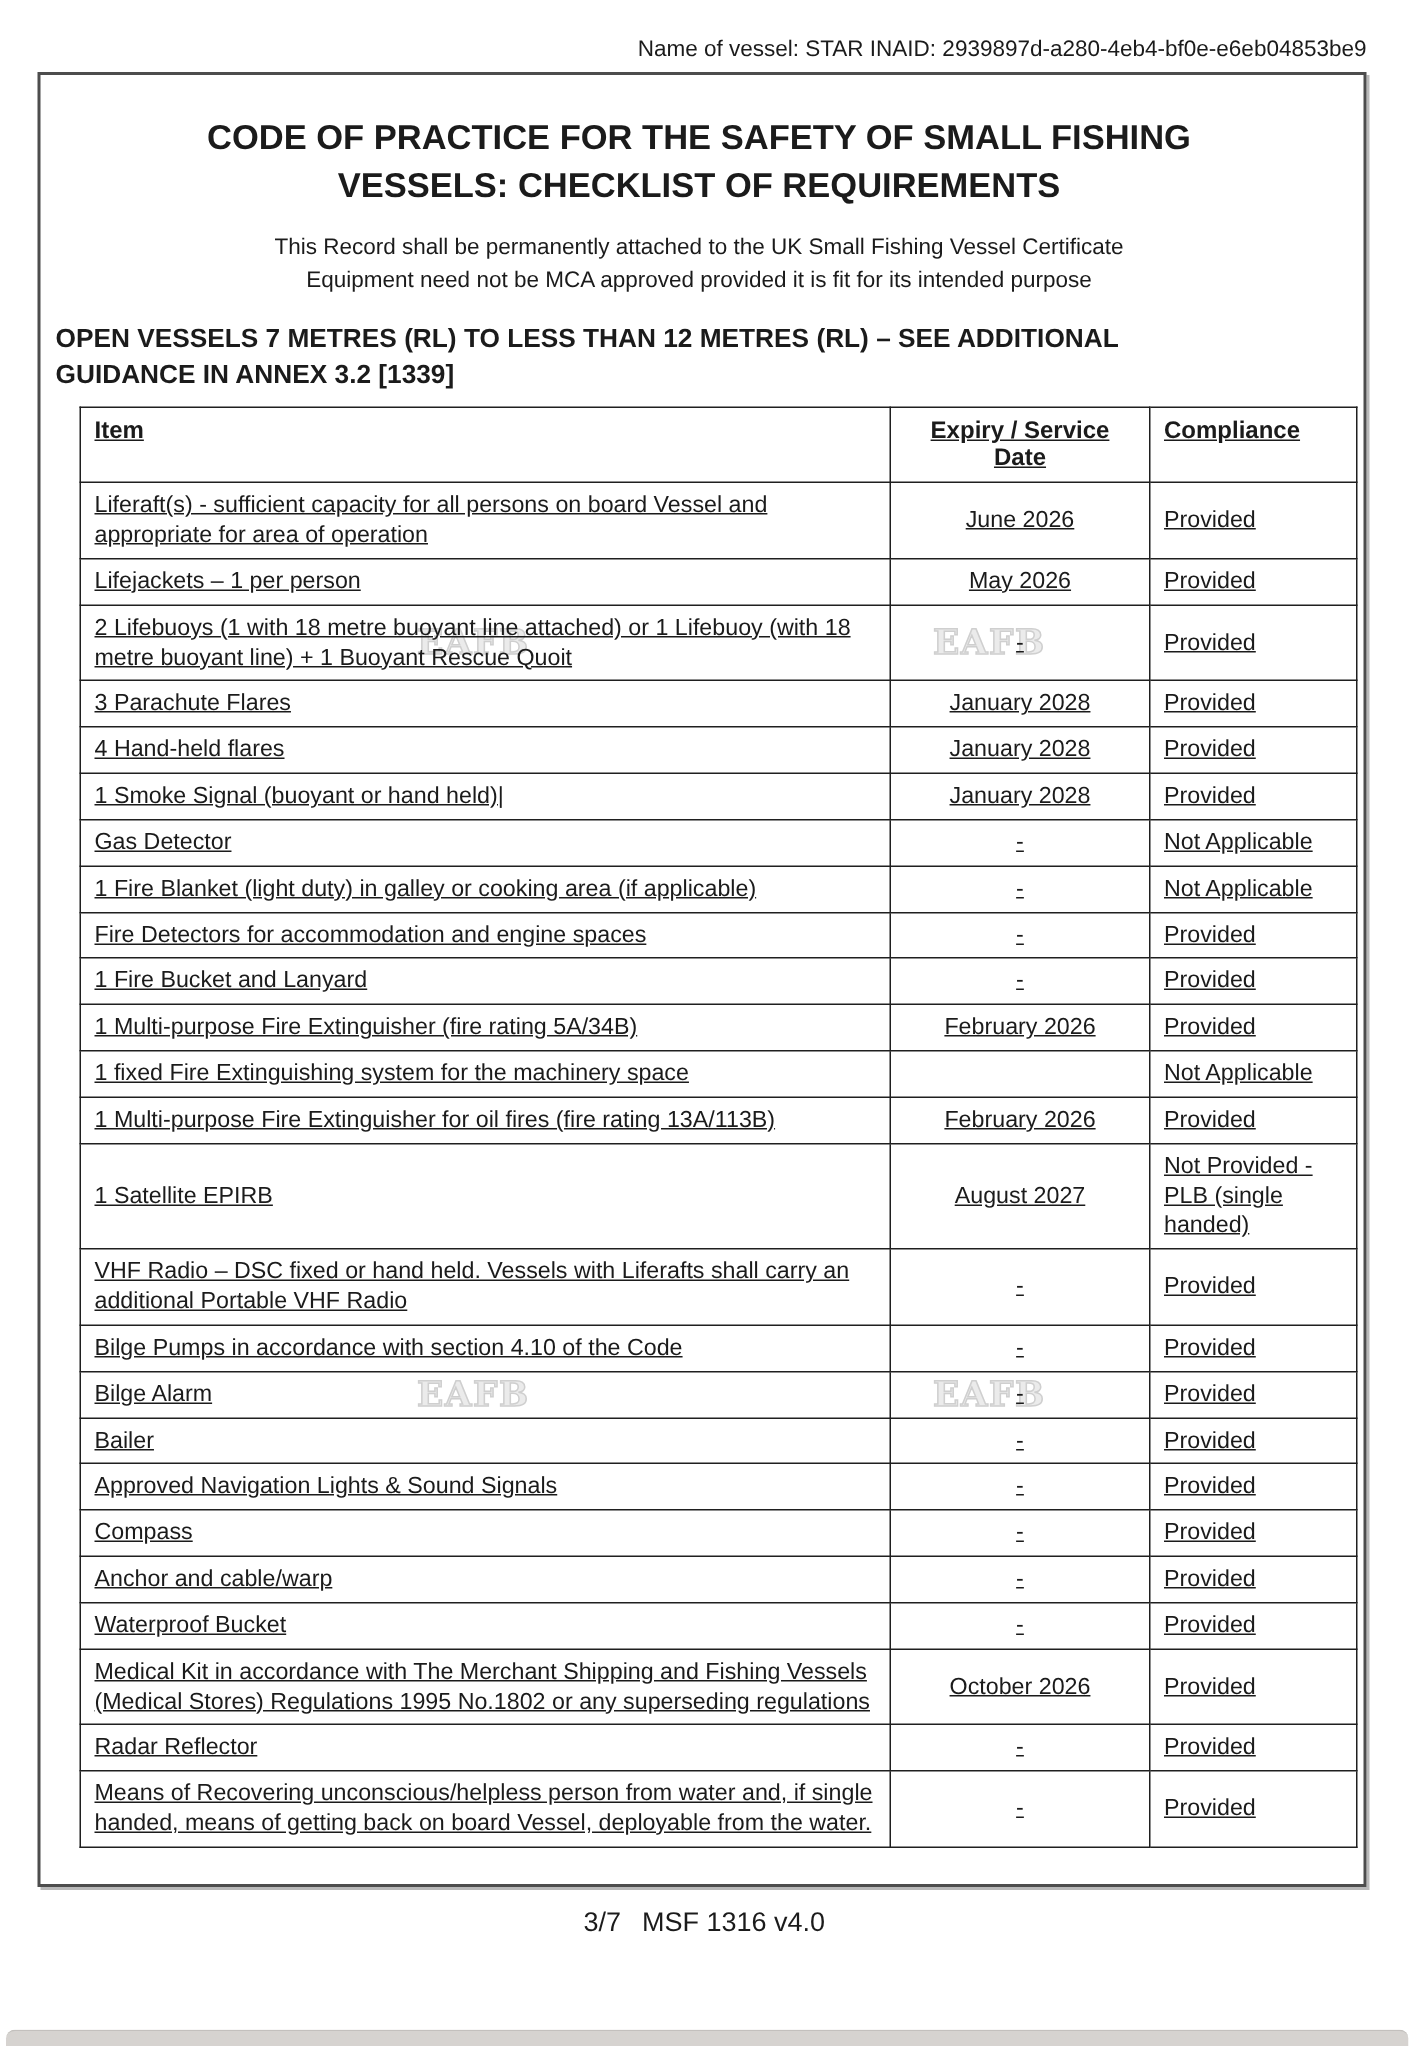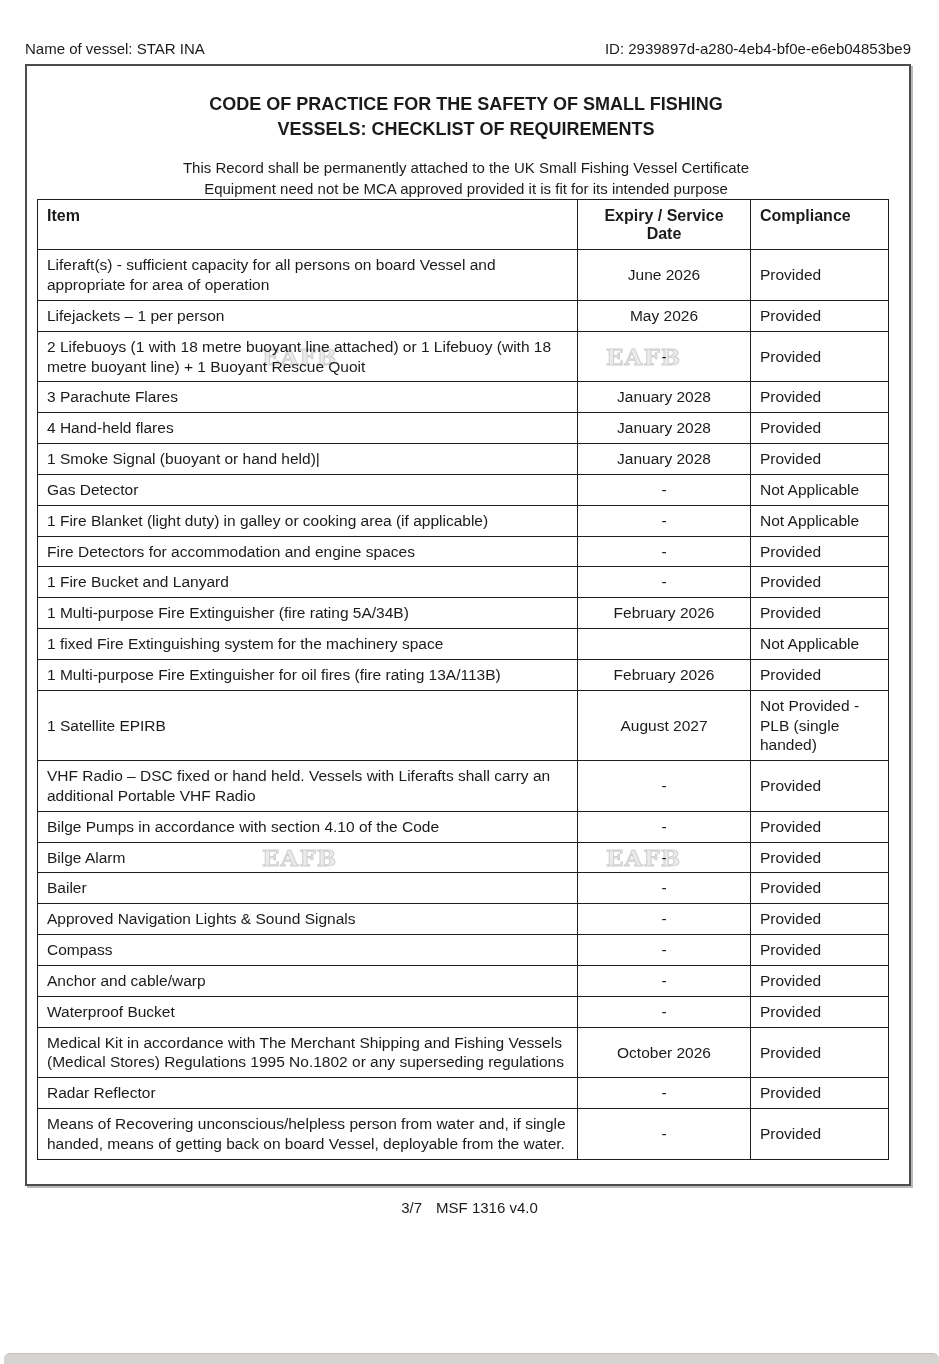--- a/index.html
+++ b/index.html
@@ -2,44 +2,44 @@
 <html><head>
 <meta charset="utf-8">
 <style>
   * { margin:0; padding:0; box-sizing:border-box; }
   html,body { background:#ffffff; }
   body {
     width:939px; height:1364px; position:relative; overflow:hidden;
     font-family:"Liberation Sans", sans-serif; color:#1b1b1b;
   }
   .top-line{
-    display:flex; justify-content:space-between; align-items:flex-end;
-    padding:24px 28px 7px 25px; font-size:15px;margin-top:16px;
+    display:flex; justify-content:flex-end; align-items:flex-end;
+    padding:24px 28px 7px 25px; font-size:15px;
   }
   .doc-box{
     margin:0 28px 0 25px;
     border:2px solid #4d4d4d;
     box-shadow:2px 2px 0 #b9b9b9;
     padding:18px 12px 24px 8px;
     background:#ffffff;
   }
   .doc-title{
-    text-align:center; font-weight:bold; font-size:18px; line-height:1.38;
+    text-align:center; font-weight:bold; font-size:23px; line-height:1.38;
     margin-top:8px;
   }
   .doc-subtitle{
     text-align:center; font-size:15px; line-height:1.42; margin-top:15px;
   }
   .section-heading{
     font-weight:bold; font-size:17.5px; line-height:1.35;
     margin:17px 0 10px 2px;
   }
   table.checklist{
-    border-collapse:collapse; width:851px; margin-left:2px;
-    font-size:15.5px; table-layout:fixed;
+    border-collapse:collapse; width:851px; margin-left:18px;
+    font-size:15.5px; table-layout:fixed;text-decoration:underline;
   }
   .checklist th, .checklist td{
     border:1.5px solid #1f1f1f; padding:5px 9px; position:relative;
   }
   .checklist th{
     font-weight:bold; vertical-align:top; height:50px; padding-top:7px;
     text-align:left; font-size:16px;
   }
   .checklist th.col-date{ text-align:center; }
   .checklist td{ vertical-align:middle; line-height:1.28; }
@@ -48,21 +48,21 @@
   .watermark{
     position:absolute; z-index:0; pointer-events:none; white-space:nowrap;
     font-family:"DejaVu Serif", serif; font-weight:bold;
     font-size:23px; letter-spacing:1px;
     color:#ebebeb; -webkit-text-stroke:1px #cfcfcf;
     top:50%; transform:translateY(-50%);
   }
   .wm-item{ left:224px; }
   .wm-date{ left:28px; }
   .page-footer{
-    text-align:center; font-size:15px; margin-top:13px; color:#1b1b1b;
+    text-align:center; font-size:18px; margin-top:13px; color:#1b1b1b;
   }
   .page-footer .pageno{ margin-right:14px; }
   .bottom-bar{
     position:absolute; bottom:0; left:4px; right:0; height:11px;
     background:#d6d3d0; border-radius:6px 6px 0 0;
     border-top:1px solid #c3c0bd;
   }
 </style>
 </head>
 <body>
@@ -76,20 +76,24 @@
   <div class="doc-title">
     <div>CODE OF PRACTICE FOR THE SAFETY OF SMALL FISHING</div>
     <div>VESSELS: CHECKLIST OF REQUIREMENTS</div>
   </div>
 
   <div class="doc-subtitle">
     <div>This Record shall be permanently attached to the UK Small Fishing Vessel Certificate</div>
     <div>Equipment need not be MCA approved provided it is fit for its intended purpose</div>
   </div>
 
+  <div class="section-heading">
+    <div>OPEN VESSELS 7 METRES (RL) TO LESS THAN 12 METRES (RL) – SEE ADDITIONAL</div>
+    <div>GUIDANCE IN ANNEX 3.2 [1339]</div>
+  </div>
 
   <table class="checklist">
     <colgroup>
       <col style="width:540px">
       <col style="width:173px">
       <col style="width:138px">
     </colgroup>
     <thead>
       <tr>
         <th class="col-item">Item</th>

